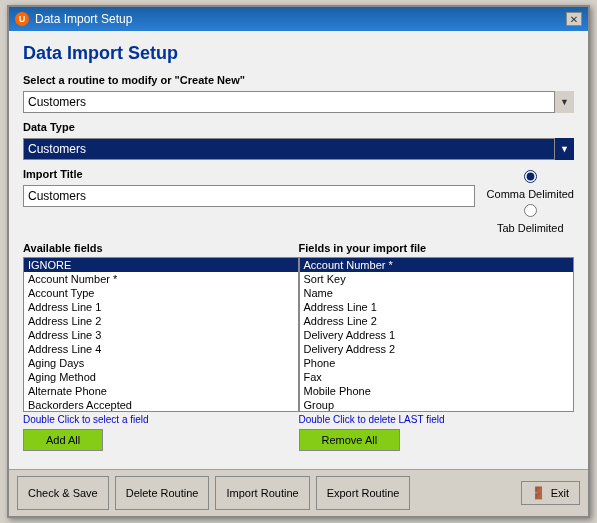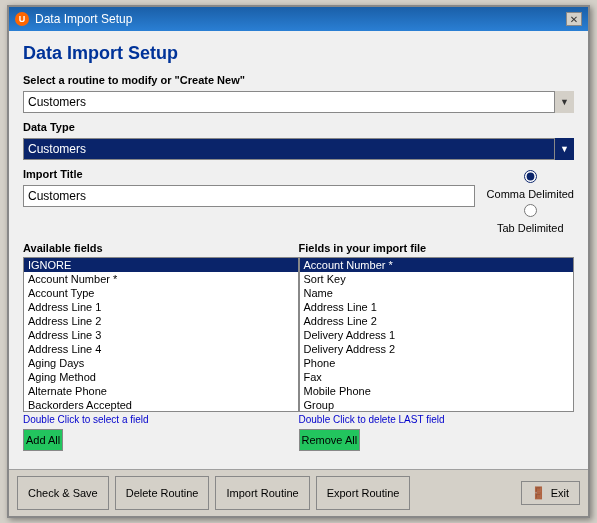--- a/index.html
+++ b/index.html
@@ -174,24 +174,24 @@
       background: #0a246a;
       color: white;
     }
     .list-hint {
       font-size: 10px;
       color: #0000cc;
       margin-top: 2px;
       margin-bottom: 4px;
     }
     .add-remove-btn {
-      padding: 2px 2px;
-      font-size: 11px;
-      border: 1px solid #888;
-      background: #22c55e;
+      padding: 2px 22px;
+      font-size: 11px;
+      border: 1px solid #888;
+      background: #84cc16;
       cursor: pointer;
       height: 22px;
     }
     .bottom-bar {
       background: #d4d0c8;
       border-top: 1px solid #a0a0a0;
       padding: 6px 8px;
       display: flex;
       gap: 6px;
       align-items: center;

